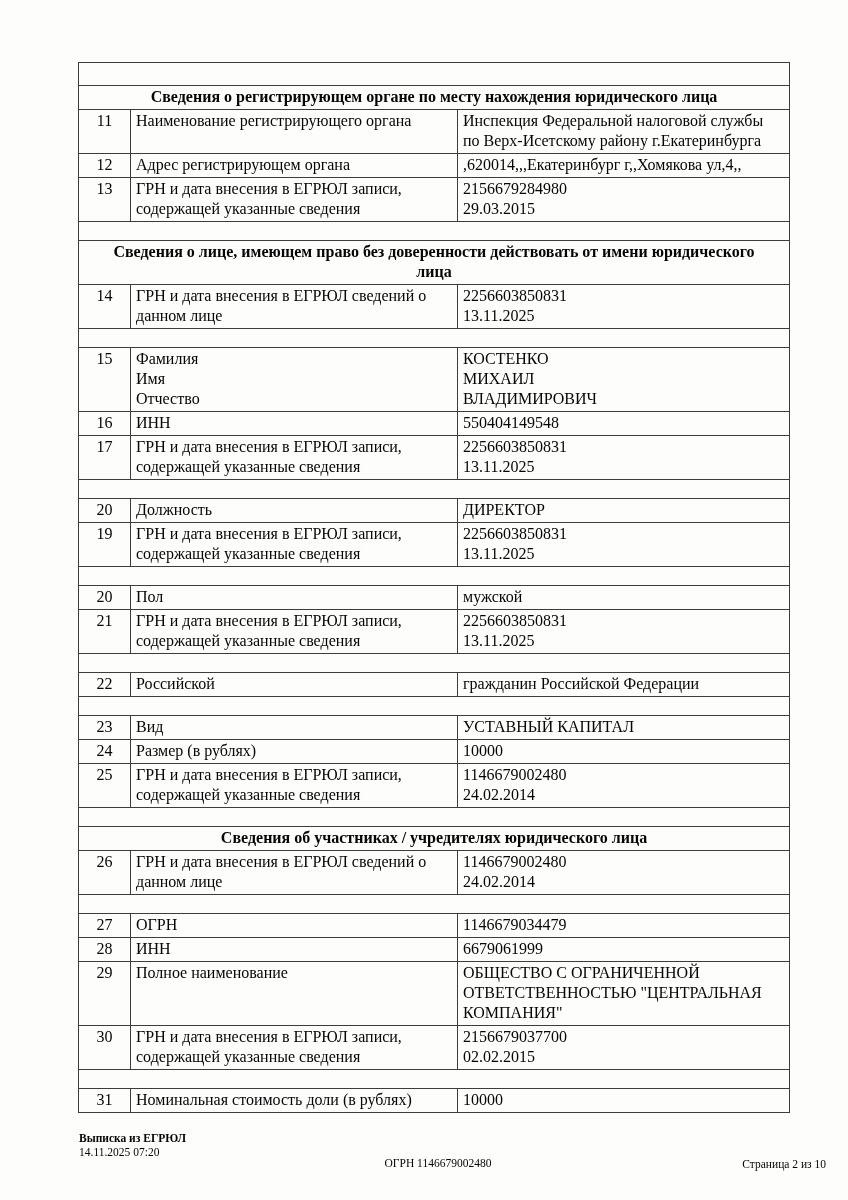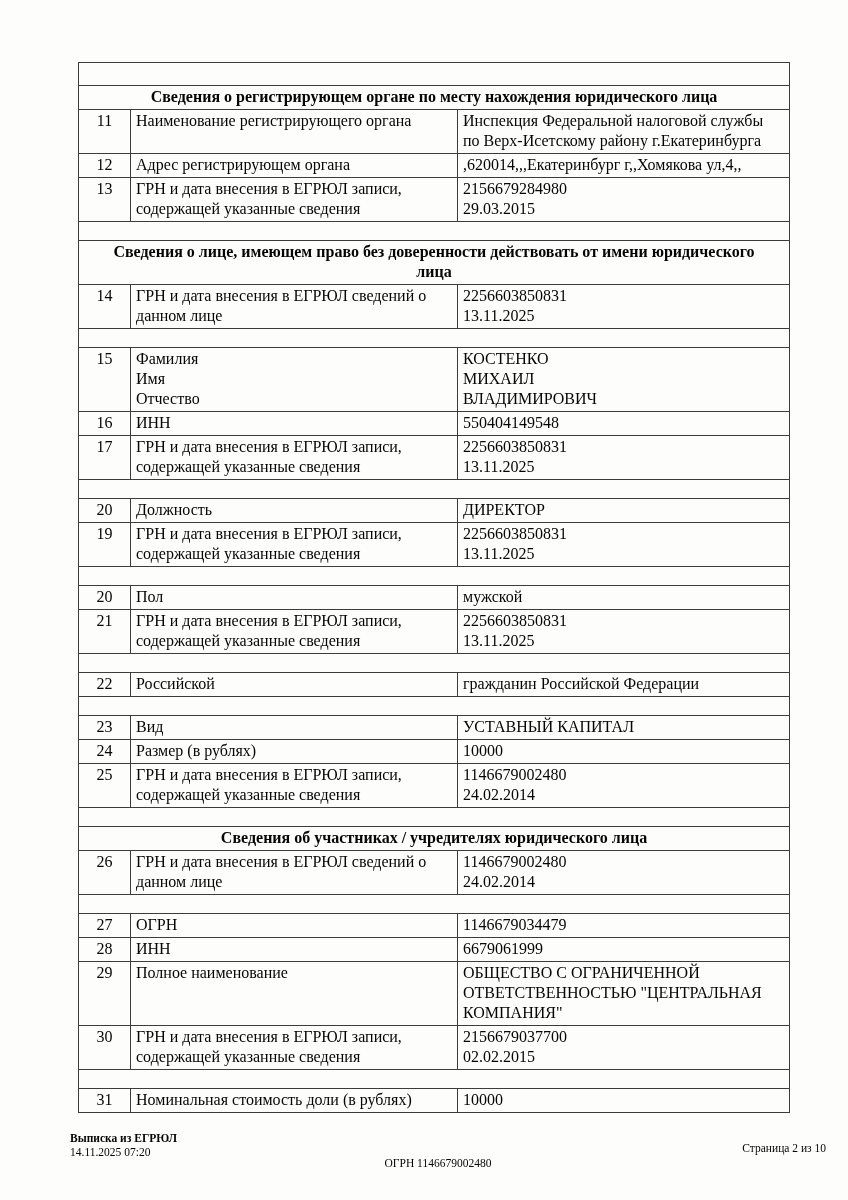--- a/index.html
+++ b/index.html
@@ -57,35 +57,35 @@
   .footer {
     position: absolute;
     left: 0;
     top: 1132px;
     width: 100%;
     font-size: 11.5px;
     line-height: 13.5px;
   }
   .footer-left {
     position: absolute;
-    left: 70px;
+    left: 79px;
     top: 0;
   }
   .footer-left .fl-title { font-weight: bold; }
   .footer-center {
     position: absolute;
     left: 0;
     right: 0;
     top: 25px;
     text-align: center;
   }
   .footer-right {
     position: absolute;
     right: 50px;
-    top: 10px;
+    top: 26px;
     text-align: right;
   }
 </style>
 </head>
 <body>
 
 <div class="page">
 
   <table class="egrul">
     <colgroup>

